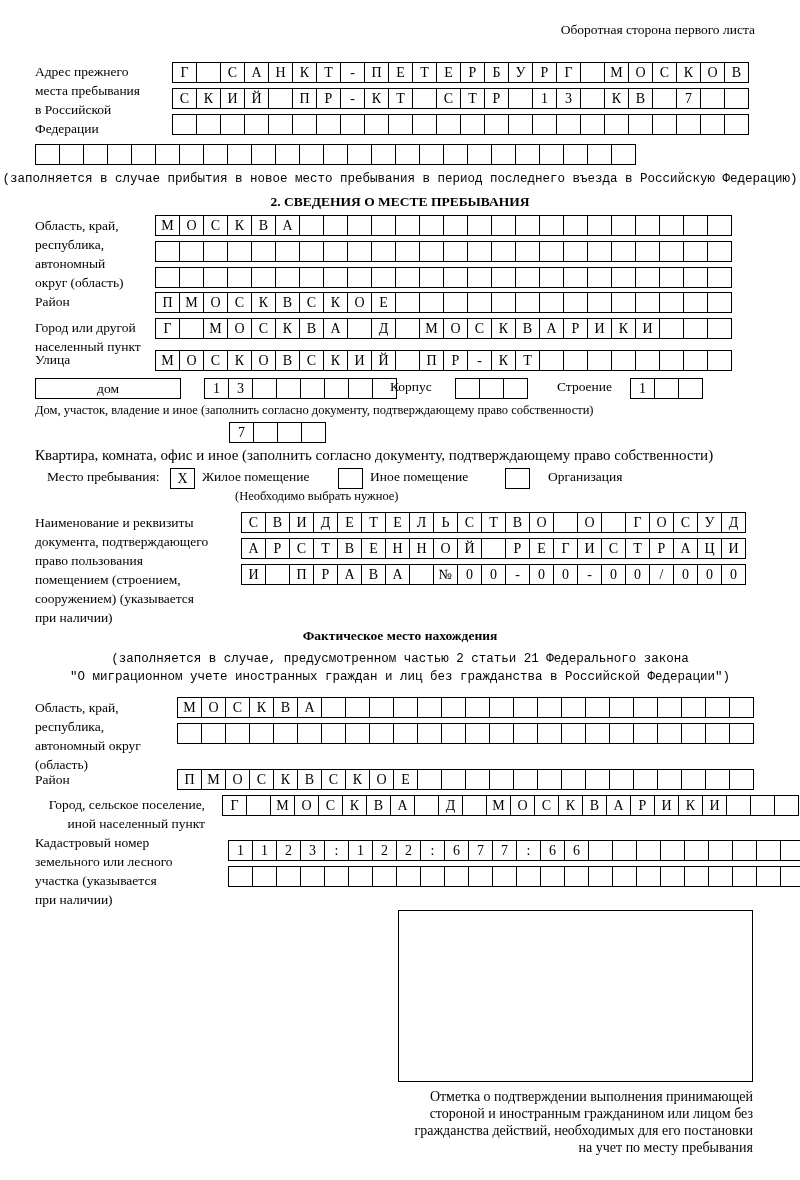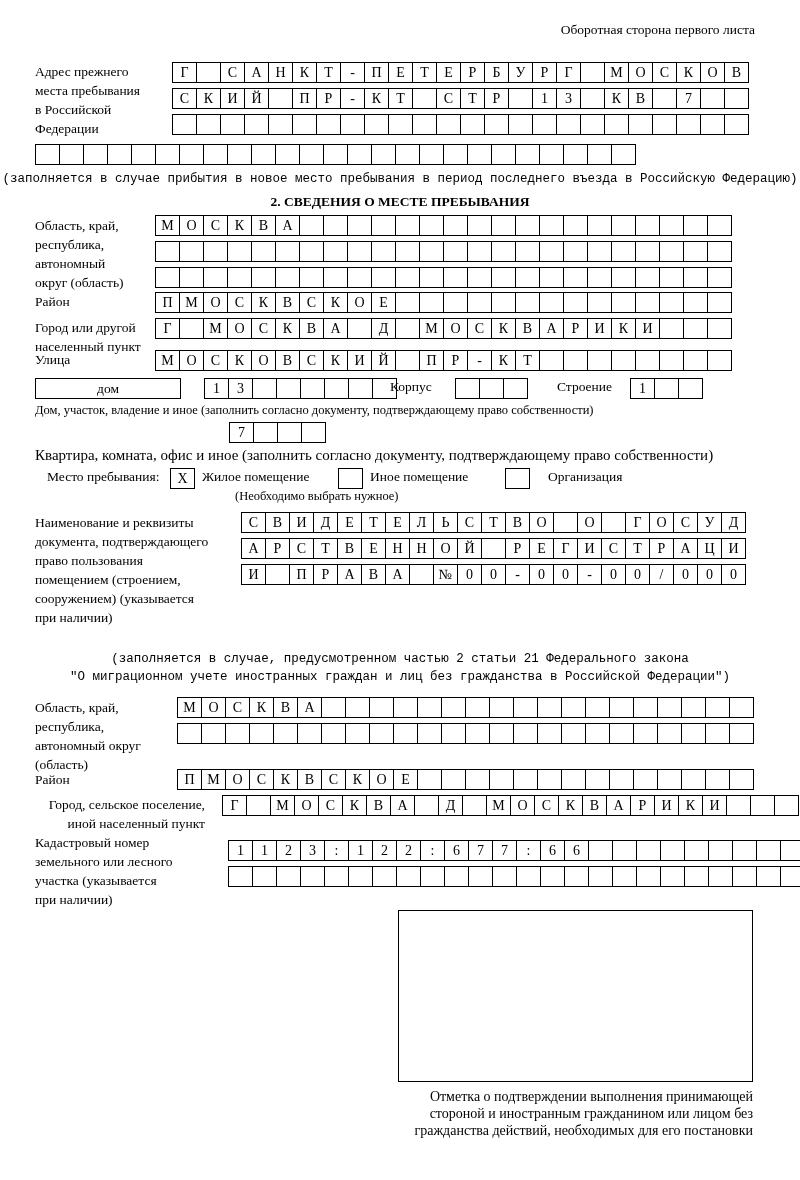--- a/index.html
+++ b/index.html
@@ -486,20 +486,21 @@
       <div class="cell">0</div>
       <div class="cell">-</div>
       <div class="cell">0</div>
       <div class="cell">0</div>
       <div class="cell">/</div>
       <div class="cell">0</div>
       <div class="cell">0</div>
       <div class="cell">0</div>
     </div>
 
+  <div class="section-title" style="top:628px;">Фактическое место нахождения</div>
   <div class="center-note" style="top:652px;">(заполняется в случае, предусмотренном частью 2 статьи 21 Федерального закона</div>
   <div class="center-note" style="top:670px;">"О миграционном учете иностранных граждан и лиц без гражданства в Российской Федерации")</div>
 
   <div class="lbl-block label" style="left:35px; top:698px; width:145px;">
     <div>Область, край,</div>
     <div>республика,</div>
     <div>автономный округ</div>
     <div>(область)</div>
   </div>
   <div class="row-abs" id="areg-row0" style="left:177px; top:697px;">
@@ -671,15 +672,16 @@
       <div class="cell"></div>
       <div class="cell"></div>
       <div class="cell"></div>
     </div>
 
   <div class="bigbox" style="left:398px; top:910px; width:355px; height:172px;"></div>
   <div class="caption" style="left:398px; top:1088px; width:355px;">
     <div>Отметка о подтверждении выполнения принимающей</div>
     <div>стороной и иностранным гражданином или лицом без</div>
     <div>гражданства действий, необходимых для его постановки</div>
+    <div>на учет по месту пребывания</div>
   </div>
 
 </div>
 
 </body></html>

